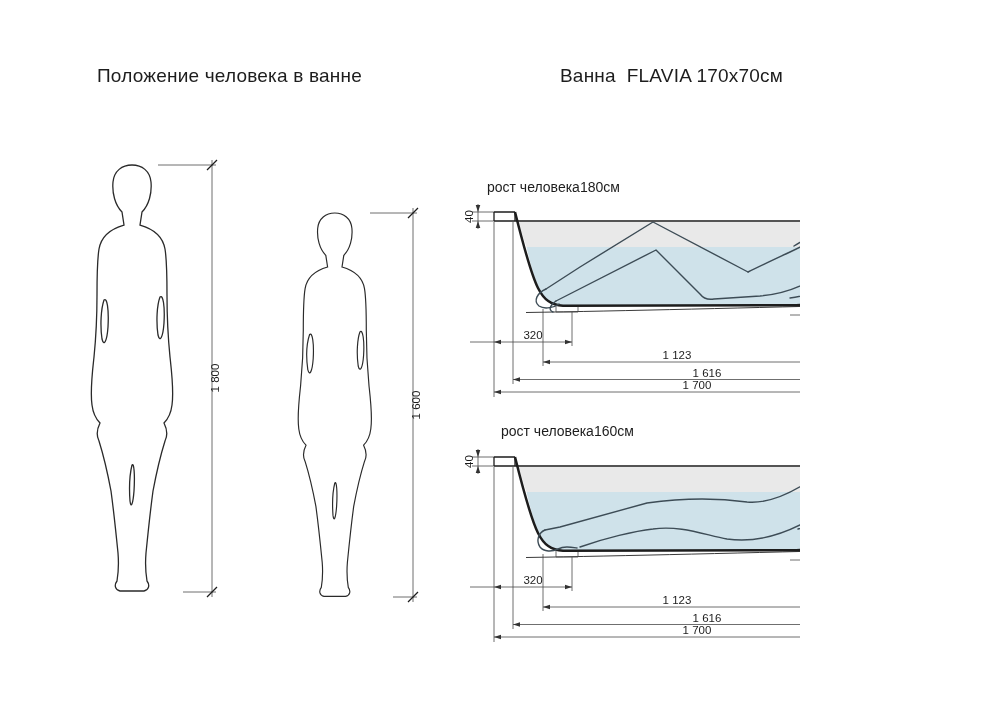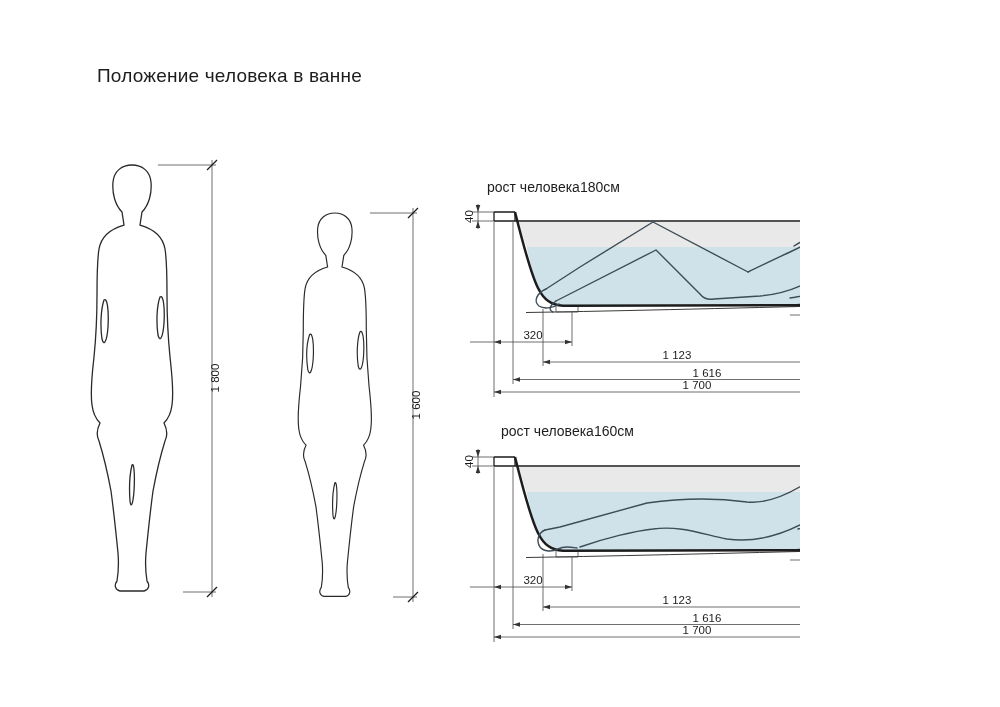--- a/index.html
+++ b/index.html
@@ -22,20 +22,21 @@
   .arr{fill:#333333;stroke:none;}
   .dtxt{font-family:"Liberation Sans",sans-serif;font-size:11.5px;fill:#1d1d1d;}
   .cap{font-family:"Liberation Sans",sans-serif;font-size:14px;fill:#1d1d1d;}
 </style>
 </head>
 <body>
 
 <div class="page">
 
   <div class="title l">Положение человека в ванне</div>
+  <div class="title r">Ванна  FLAVIA 170x70см</div>
 
   <svg width="0" height="0">
     <defs>
       <path id="silhouette" class="sil" d="
         M52,0 C62,0 70,6 71,17 C72,28 69,40 62,47 L60,60
         C74,64 83,72 85,84 C87,96 87,112 87,130 C87,152 88,172 90,192
         C92,210 94,226 92,240 C91,248 88,254 84,258 C87,264 88,270 85,276
         C80,292 76,310 73,326 C70,348 68,368 66,388 C65,400 66,410 67,416
         C70,420 69,425 64,426 L40,426 C35,425 34,420 37,416
         C38,410 39,400 38,388 C36,368 34,348 31,326 C28,310 24,292 19,276

